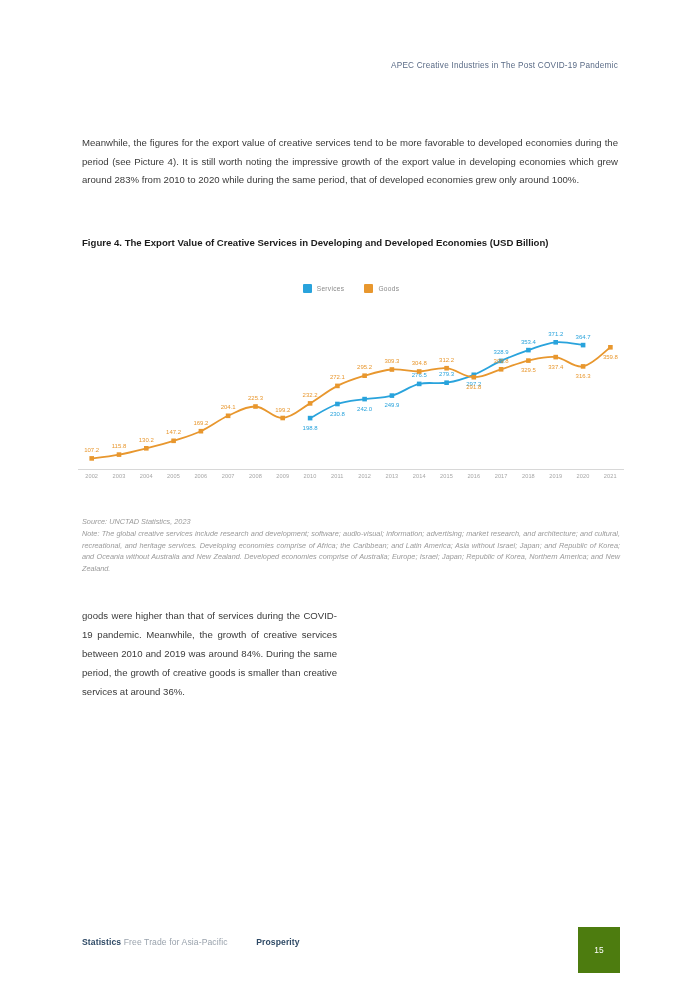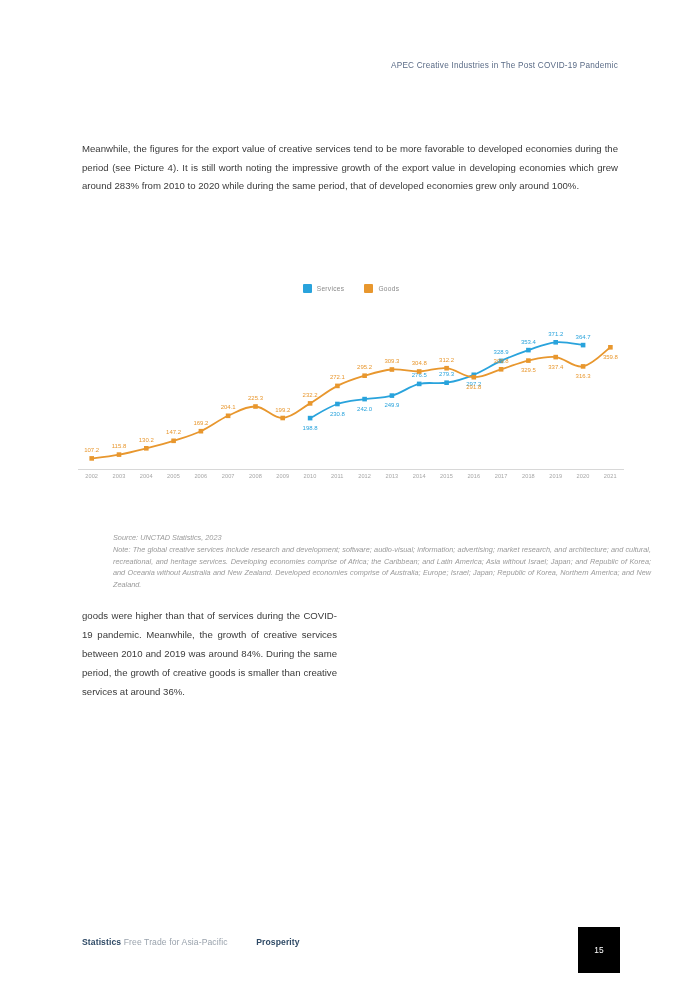--- a/index.html
+++ b/index.html
@@ -16,21 +16,20 @@
     font-size:8.2px;color:#5a6b86;letter-spacing:.22px;
     white-space:nowrap;
     margin-left:16px;
   }
 
   
   .intro{
     position:absolute;left:82px;top:134px;width:536px;
     font-size:9.6px;line-height:18.6px;color:#3a3a3a;
     text-align:justify;
-    margin-top:6px;
   }
 
   
   .fig-title{
     position:absolute;left:82px;top:235px;width:538px;
     font-size:9.6px;line-height:15.5px;font-weight:bold;color:#1c1c1c;
   }
 
   
   .chart-wrap{position:absolute;left:78px;top:278px;width:546px;height:215px;}
@@ -49,23 +48,23 @@
     position:absolute;left:0;top:192px;width:546px;height:16px;
     display:flex;
   }
   .xtick{
     flex:1 1 0;text-align:center;font-size:5.6px;color:#a6a6a6;
     letter-spacing:.1px;padding-top:3px;
   }
 
   
   .src-note{
-    position:absolute;left:82px;top:532px;width:538px;
+    position:absolute;left:82px;top:516px;width:538px;
     font-size:7.3px;line-height:11.4px;color:#9a9a9a;
-    font-style:italic;text-align:justify;margin-left:31px;
+    font-style:italic;text-align:justify;
   }
   .src-note .src{display:block;text-align:left;margin-bottom:1px;}
 
   
   .cols{
     position:absolute;left:82px;top:606px;width:538px;
     display:flex;gap:28px;
   }
   .col{
     width:255px;font-size:9.6px;line-height:19px;color:#3a3a3a;
@@ -74,33 +73,34 @@
 
   
   .footer{
     position:absolute;left:82px;top:937px;font-size:8.6px;color:#9aa3ad;
     letter-spacing:.1px;white-space:nowrap;
   }
   .footer b{color:#2f4a66;font-weight:bold;}
   .footer .last{color:#2f4a66;font-weight:bold;margin-left:26px;}
   .pagebox{
     position:absolute;left:578px;top:927px;width:42px;height:46px;
-    background:#000000;color:#ffffff;font-size:8.4px;
+    background:#4d7c0f;color:#ffffff;font-size:8.4px;
     display:flex;align-items:center;justify-content:center;
   }
 </style>
 </head>
 <body>
 
 <div class="page">
 
   <div class="doc-header">APEC Creative Industries in The Post COVID-19 Pandemic</div>
 
   <div class="intro">Meanwhile, the figures for the export value of creative services tend to be more favorable to developed economies during the period (see Picture 4). It is still worth noting the impressive growth of the export value in developing economies which grew around 283% from 2010 to 2020 while during the same period, that of developed economies grew only around 100%.</div>
 
+  <div class="fig-title">Figure 4. The Export Value of Creative Services in Developing and Developed Economies (USD Billion)</div>
 
   <div class="chart-wrap">
 
     <div class="legend">
       <div class="legend-item">
         <span class="legend-swatch" style="background:#29A3DC;"></span>
         <span class="legend-label">Services</span>
       </div>
       <div class="legend-item">
         <span class="legend-swatch" style="background:#E8972E;"></span>

